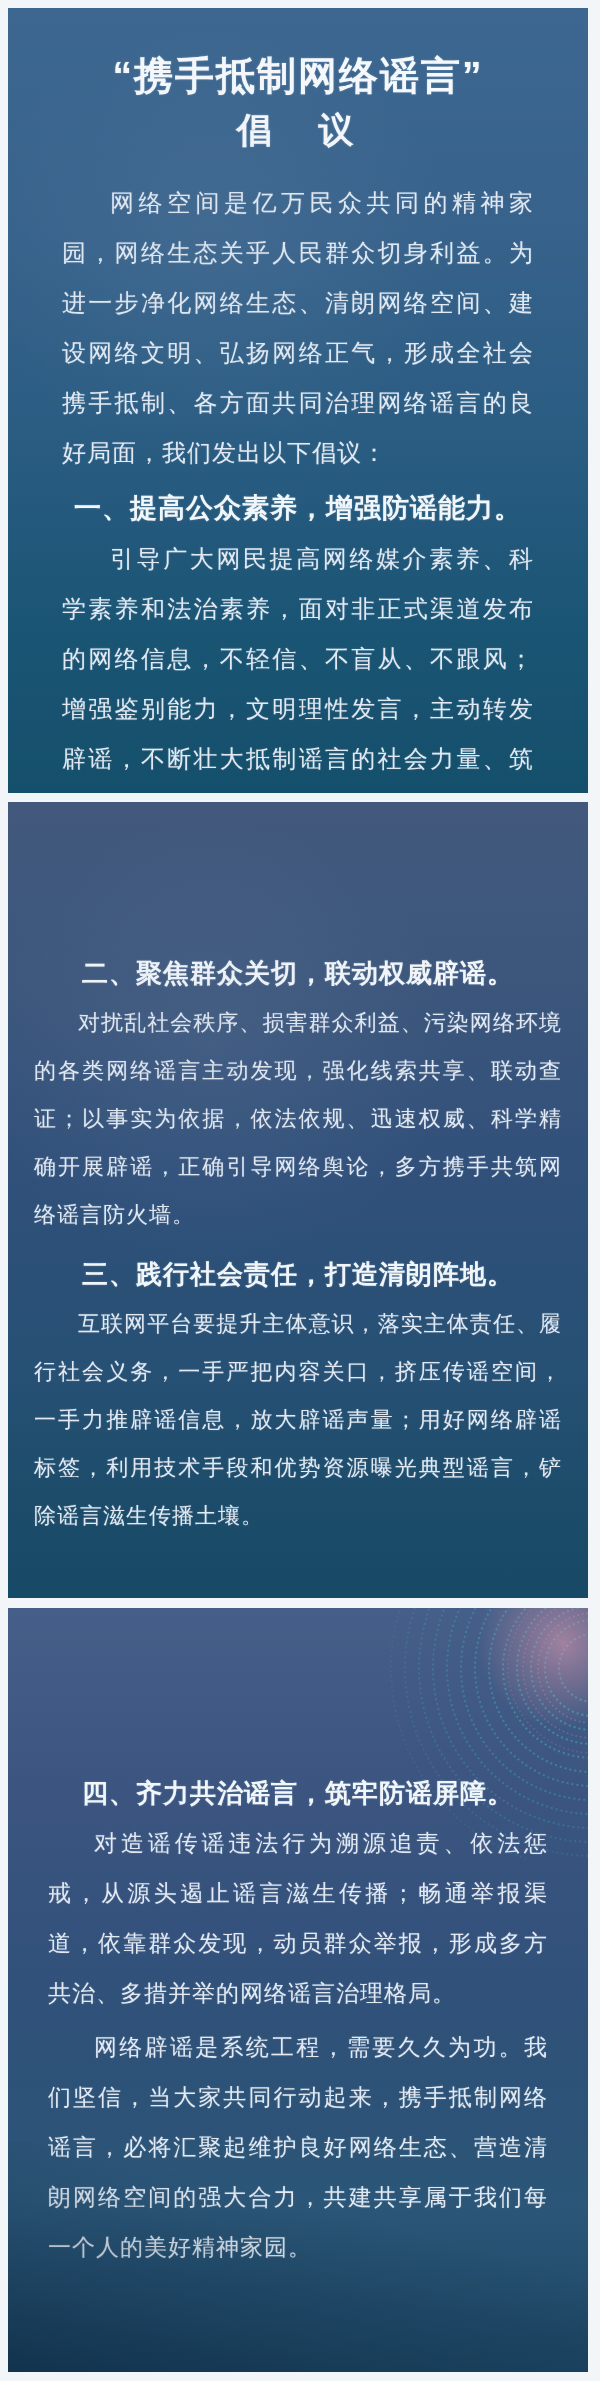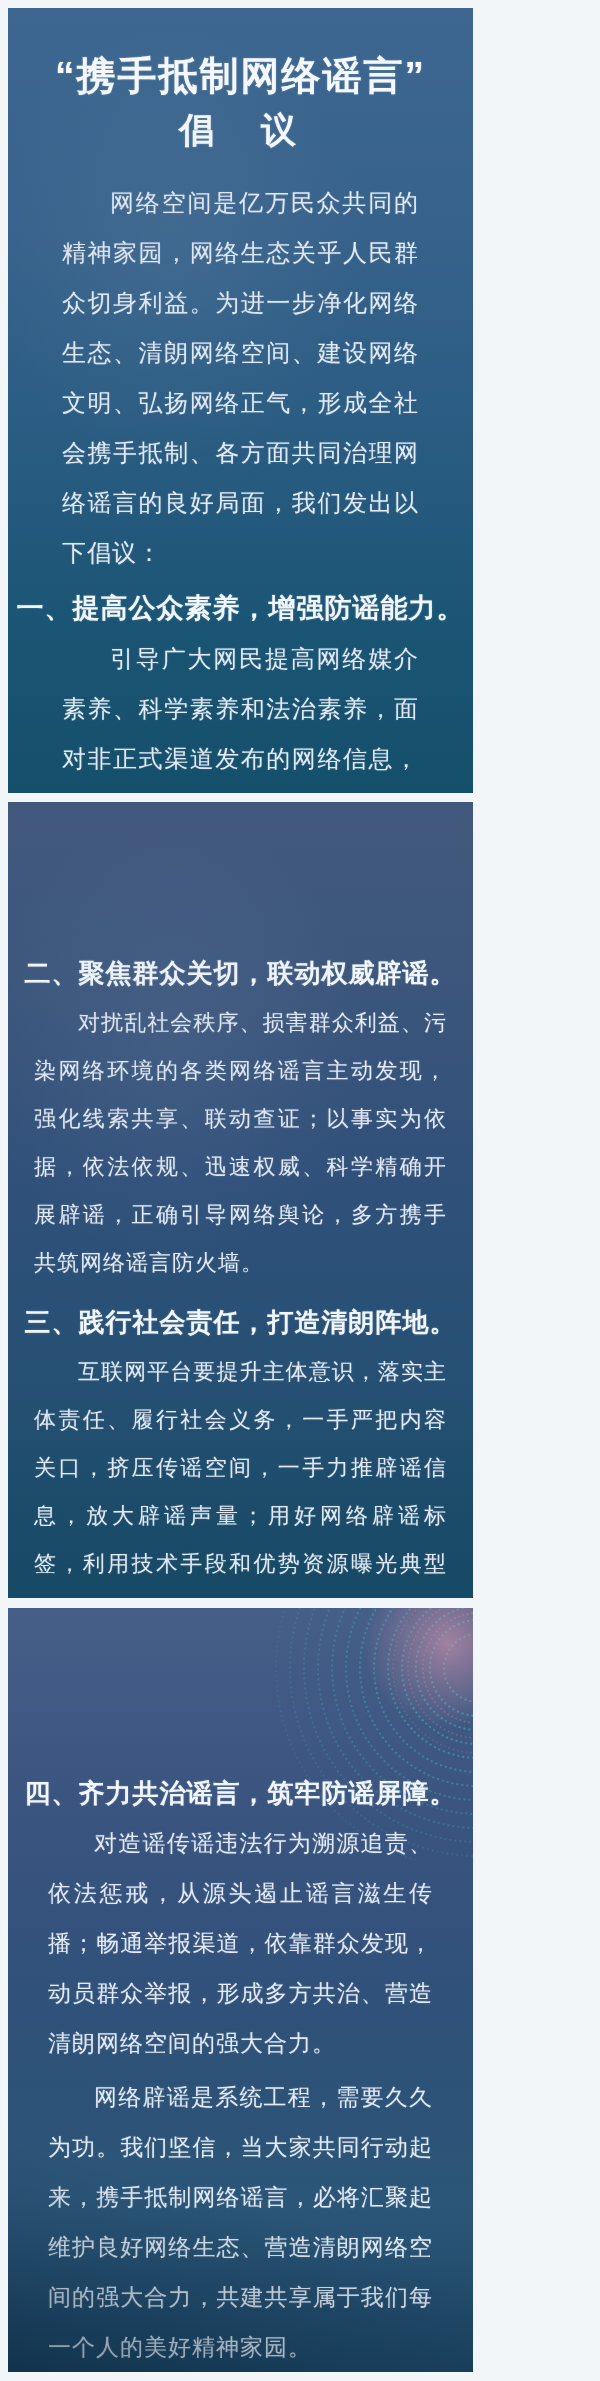--- a/index.html
+++ b/index.html
@@ -10,21 +10,21 @@
   .page {
     width: 600px;
     height: 2381px;
     background: #f2f6f9;
     position: relative;
     overflow: hidden;
     font-family: "Liberation Serif", serif;
   }
   .panel {
     position: relative;
-    width: 465px;
+    width: 580px;
     margin-left: 8px;
     overflow: hidden;
     box-sizing: border-box;
   }
   .panel-top {
     margin-top: 8px;
     height: 785px;
     margin-bottom: 9px;
     background: linear-gradient(180deg, #3d6790 0%, #37628b 28%, #2a5c82 55%, #1b5575 78%, #144f6b 100%);
   }
@@ -169,18 +169,18 @@
         <circle cx="215" cy="60" r="202" stroke-opacity="0.12"></circle>
       </g>
       <circle cx="185" cy="35" r="85" fill="url(#pinkGlow)"></circle>
       <g fill="none" stroke="#d394ad" stroke-width="1.6" stroke-dasharray="1.5 3">
         <circle cx="215" cy="60" r="55" stroke-opacity="0.40"></circle>
         <circle cx="215" cy="60" r="70" stroke-opacity="0.32"></circle>
         <circle cx="215" cy="60" r="85" stroke-opacity="0.24"></circle>
       </g>
     </svg>
     <h3 class="section-heading">四、齐力共治谣言，筑牢防谣屏障。</h3>
-    <p class="body-text">对造谣传谣违法行为溯源追责、依法惩戒，从源头遏止谣言滋生传播；畅通举报渠道，依靠群众发现，动员群众举报，形成多方共治、营造清朗网络空间的强大合力。</p>
+    <p class="body-text">对造谣传谣违法行为溯源追责、依法惩戒，从源头遏止谣言滋生传播；畅通举报渠道，依靠群众发现，动员群众举报，形成多方共治、多措并举的网络谣言治理格局。</p>
     <p class="body-text closing">网络辟谣是系统工程，需要久久为功。我们坚信，当大家共同行动起来，携手抵制网络谣言，必将汇聚起维护良好网络生态、营造清朗网络空间的强大合力，共建共享属于我们每一个人的美好精神家园。</p>
     <div class="bottom-shadow"></div>
   </section>
 
 </div>
 
 </body></html>

